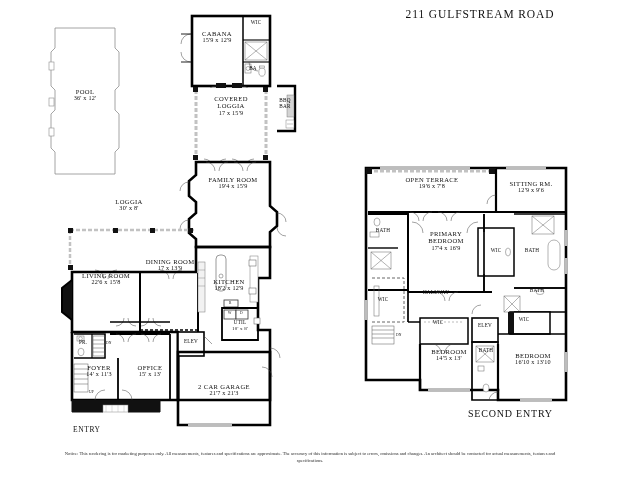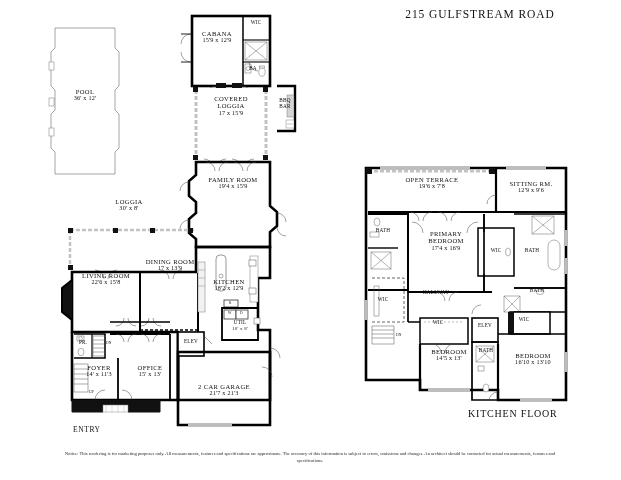--- a/index.html
+++ b/index.html
@@ -82,21 +82,21 @@
     font-size: 3.6px;
     color: #111;
     letter-spacing: 0.1px;
   }
 </style>
 </head>
 <body>
 
 <div id="plan-root">
 
-  <div class="title">215 GULFSTREAM ROAD</div>
+  <div class="title">211 GULFSTREAM ROAD</div>
 
   <svg class="plan" viewBox="0 0 621 480">
     <defs>
       <g id="swing-r">
         <path d="M0,0 L11,0 A11,11 0 0,1 0,11 Z" fill="none" stroke="#444" stroke-width="0.5"></path>
         <line x1="0" y1="0" x2="0" y2="11" stroke="#222" stroke-width="1.1"></line>
       </g>
     </defs>
 
     <g>
@@ -592,17 +592,17 @@
     <span class="n">BATH</span>
   </div>
 
   <div class="rm" style="left:500px; top:352px; width:66px;">
     <span class="n">BEDROOM</span>
     <span class="d">16'10 x 13'10</span>
   </div>
 
   <div class="tag" style="left:396px; top:333px;">DN</div>
 
-  <div class="floor-label">KITCHEN FLOOR</div>
+  <div class="floor-label">SECOND ENTRY</div>
   <div class="entry-label">ENTRY</div>
   <div class="footer">Notice: This rendering is for marketing purposes only. All measurements, features and specifications are approximate. The accuracy of this information is subject to errors, omissions and changes. An architect should be contacted for actual measurements, features and specifications.</div>
 
 </div>
 
 </body></html>

